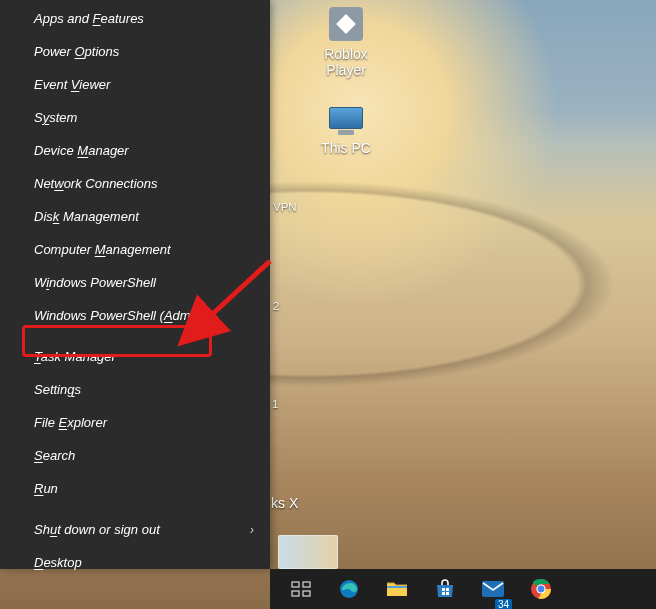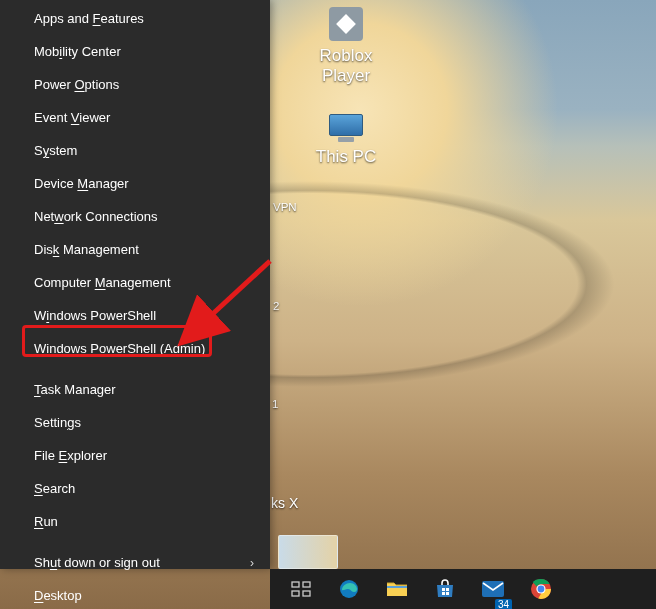--- a/index.html
+++ b/index.html
@@ -20,39 +20,40 @@
     pointer-events:none;
   }
 
   
   .desktop-icons { position: absolute; top: 0; left: 270px; right: 0; display: flex; }
   .icon-col { position: absolute; display: flex; flex-direction: column; gap: 20px; }
   .col-b { left: 38px; top: 4px; } 
 
   .desktop-icon { width: 76px; display: flex; flex-direction: column; align-items: center; gap: 2px; user-select: none; }
   .desktop-icon .glyph { width: 40px; height: 40px; border-radius: 4px; display:flex; align-items:center; justify-content:center; }
-  .desktop-icon .label { font-size: 17px; color: #fff; text-align: center; text-shadow: 0 1px 2px rgba(0,0,0,.7); line-height: 1.15; white-space: pre-line; }
+  .desktop-icon .label { font-size: 14px; color: #fff; text-align: center; text-shadow: 0 1px 2px rgba(0,0,0,.7); line-height: 1.15; white-space: pre-line; }
   .pc-shape { width: 34px; height: 22px; background: linear-gradient(180deg,#5aa4da,#2f6ea8); border:1px solid #2f5b80; border-radius:2px; position:relative; }
   .pc-shape::after{content:""; position:absolute; left:50%; transform:translateX(-50%); bottom:-7px; width:16px; height:5px; background:#96a0a8; border-radius:1px;}
   .roblox-shape { width: 34px; height: 34px; background:#8e9aa3; border-radius:4px; position:relative; }
   .roblox-shape::after{content:""; position:absolute; inset:10px; background:#fff; transform:rotate(45deg);}
 
   
   .winx {
     position: absolute; left: 0; top: 0; bottom: 40px; width: 270px;
     background: #2b2b2b; color: #fff;
     display: flex; flex-direction: column;
     padding: 2px 0 0 0;
     font-size: 13px;
     box-shadow: 2px 0 8px rgba(0,0,0,.35);
   }
   .winx-item {
     padding: 9px 14px 9px 34px;
     display: flex; align-items: center; justify-content: space-between;
     cursor: default;
+    font-style: italic;
   }
   .winx-item .txt { white-space: nowrap; }
   .winx-item .txt u { text-decoration: underline; text-underline-offset: 2px; }
   .winx-sep { height: 1px; margin: 4px 8px; background: #4a4a4a; }
   .chev { color:#d6d6d6; font-size:12px; margin-right:2px; }
 
   
   .callout-box {
     position:absolute; left:22px; top:325px; width:190px; height:32px;
     border: 3px solid #e21b1b; border-radius:4px; pointer-events:none;
@@ -109,23 +110,20 @@
   </div>
 
   <div style="position:absolute; left:273px; top:201px; font-size:11.5px; color:#fff; text-shadow:0 1px 2px rgba(0,0,0,.7);">VPN</div>
   <div style="position:absolute; left:273px; top:300px; font-size:11.5px; color:#fff; text-shadow:0 1px 2px rgba(0,0,0,.7);">2</div>
   <div style="position:absolute; left:272px; top:398px; font-size:11.5px; color:#fff; text-shadow:0 1px 2px rgba(0,0,0,.7);">1</div>
   <div style="position:absolute; left:271px; top:495px; font-size:14px; color:#fff; text-shadow:0 1px 2px rgba(0,0,0,.7);">ks X</div>
 
   <div class="winx" id="winx">
       <div class="winx-item">
         <span class="txt">Apps and <u>F</u>eatures</span>
-      </div>
-      <div class="winx-item">
-        <span class="txt">Mob<u>i</u>lity Center</span>
       </div>
       <div class="winx-item">
         <span class="txt">Power <u>O</u>ptions</span>
       </div>
       <div class="winx-item">
         <span class="txt">Event <u>V</u>iewer</span>
       </div>
       <div class="winx-item">
         <span class="txt">S<u>y</u>stem</span>
       </div>

